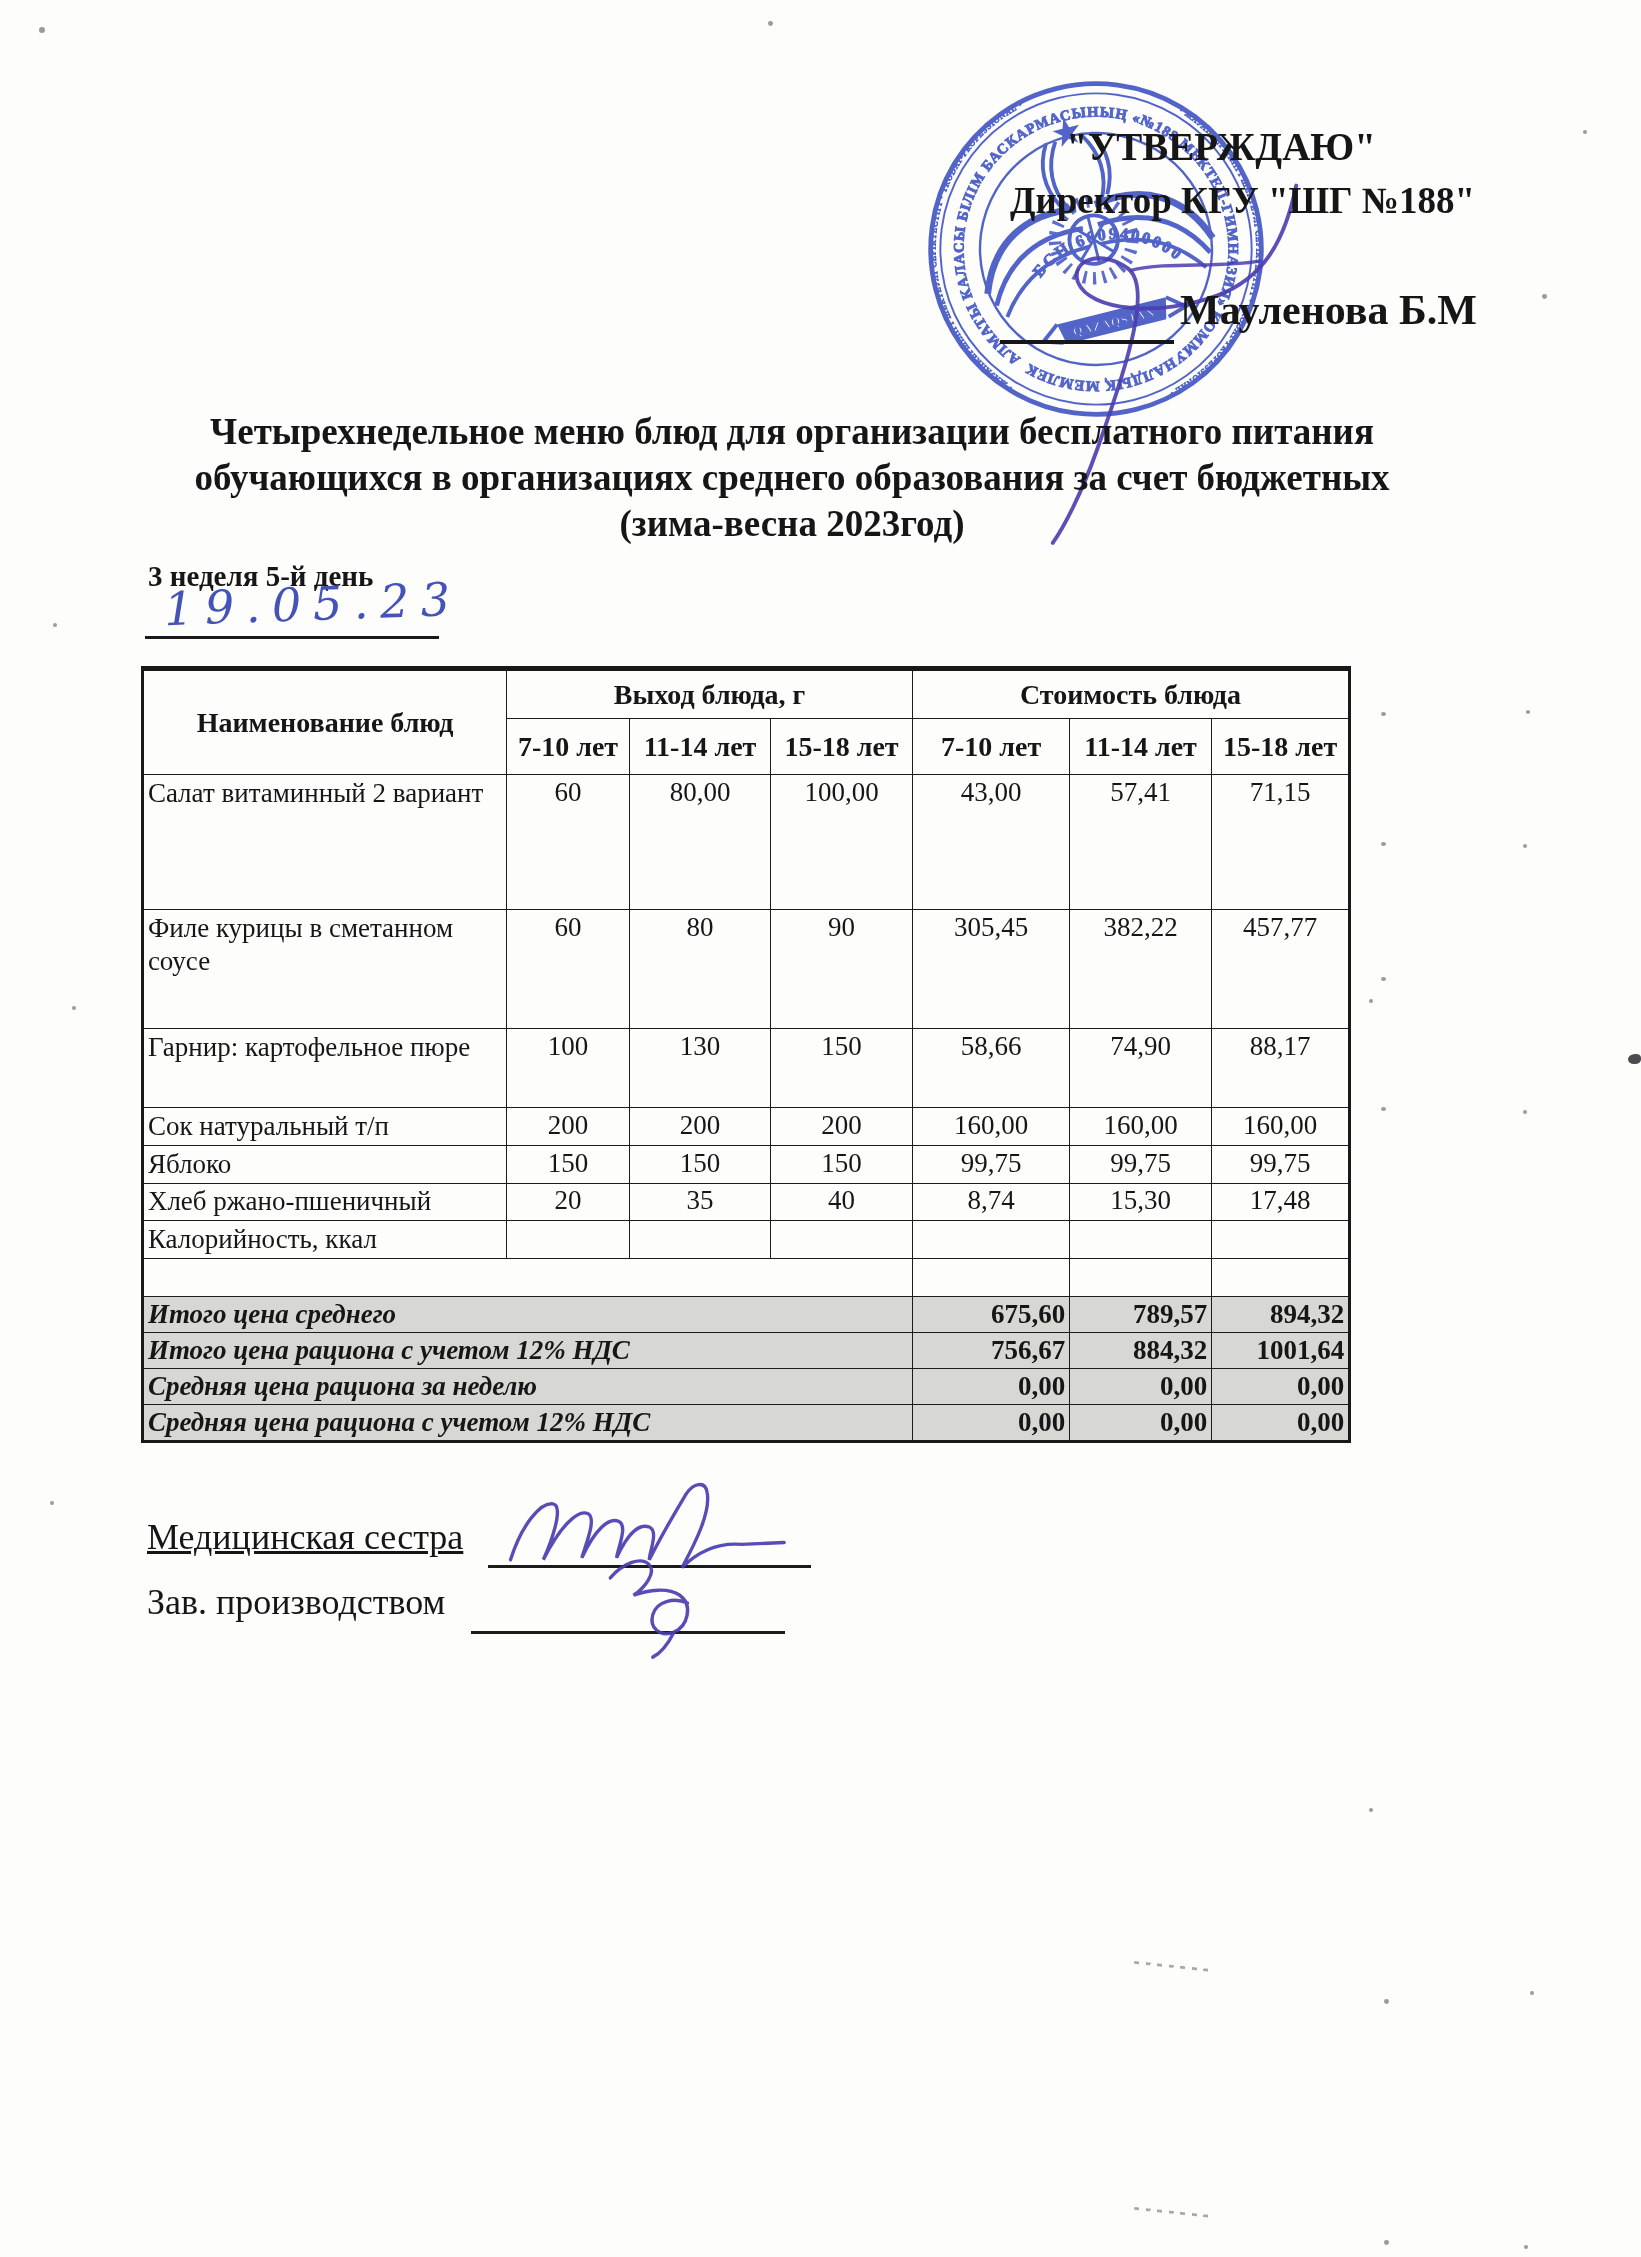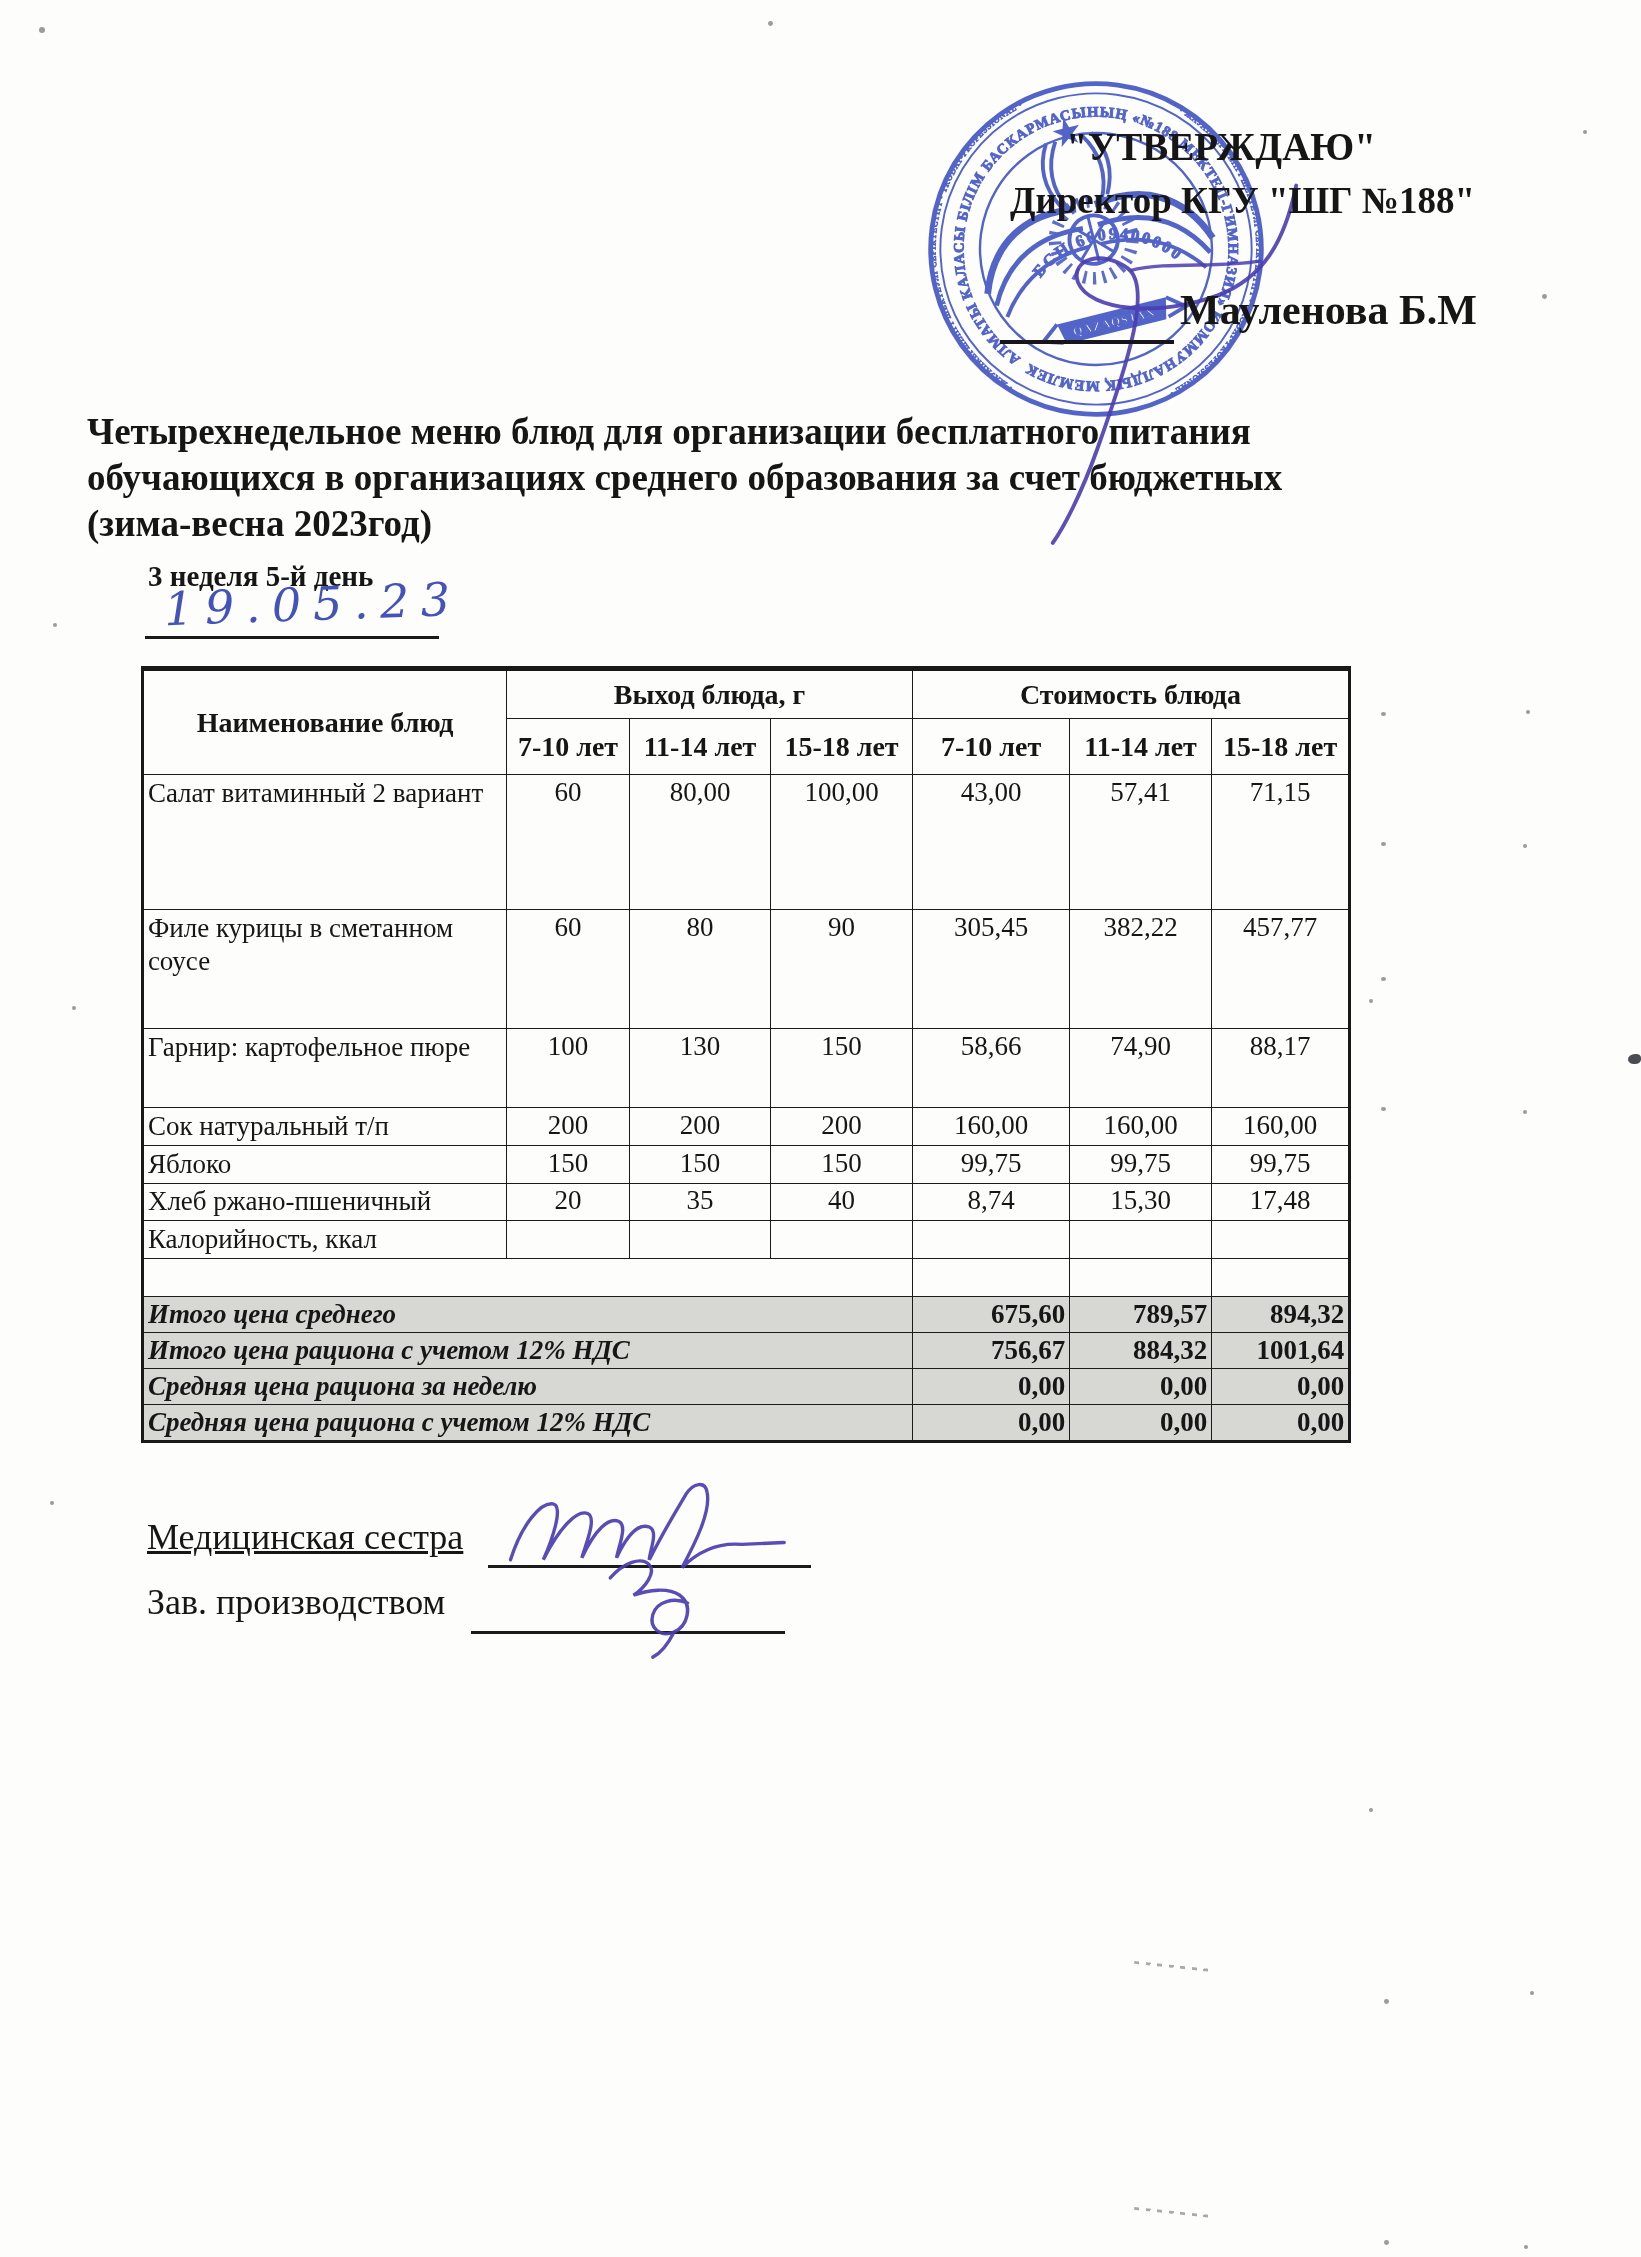--- a/index.html
+++ b/index.html
@@ -16,21 +16,21 @@
   .appr-line{position:absolute;left:1000px;top:340px;width:174px;height:3.9px;background:#15151a;}
   
   .stamp{position:absolute;left:922px;top:75px;width:348px;height:348px;opacity:.88;}
   .stamp text{font-family:"Liberation Serif","DejaVu Serif",serif;fill:#3c50c2;}
   .t-main{font-size:15px;font-weight:bold;letter-spacing:1px;}
   .t-tiny{font-size:8.5px;letter-spacing:1px;}
   .t-bin{font-size:17px;font-weight:bold;letter-spacing:2.5px;}
   .t-banner{font-size:12.5px;font-weight:bold;fill:#ffffff !important;letter-spacing:1px;}
   .flourish{position:absolute;left:985px;top:116px;width:406px;height:454px;pointer-events:none;}
   
-  .title{position:absolute;left:87px;top:409px;width:1410px;text-align:left;
+  .title{position:absolute;left:87px;top:409px;width:1410px;text-align:center;
          font-size:37px;font-weight:bold;line-height:46px;}
   .title span{display:block;}
   
   .week{position:absolute;left:148px;top:560px;font-size:29px;font-weight:bold;}
   .hdate{position:absolute;left:164px;top:577px;font-size:46px;font-style:italic;
          color:#4353b8;letter-spacing:11.6px;transform:rotate(-2deg);
          font-family:"DejaVu Serif","Liberation Serif",serif;}
   .dline{position:absolute;left:145px;top:636px;width:294px;height:2.9px;background:#1a1a1a;}
   
   table.menu{position:absolute;left:141px;top:666px;width:1207px;

